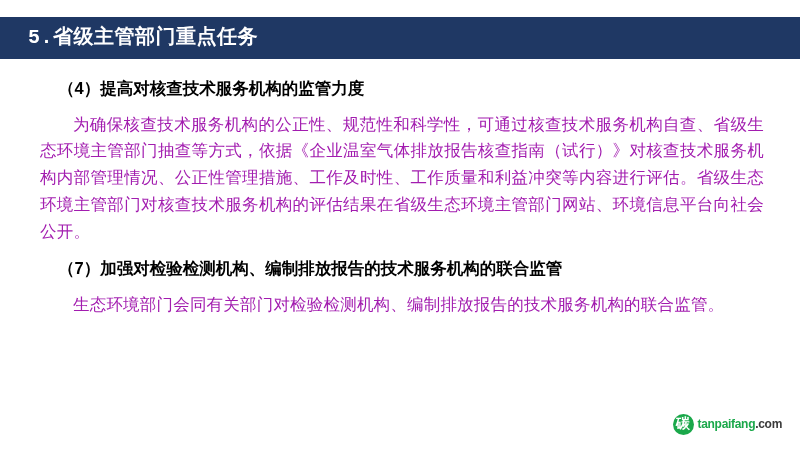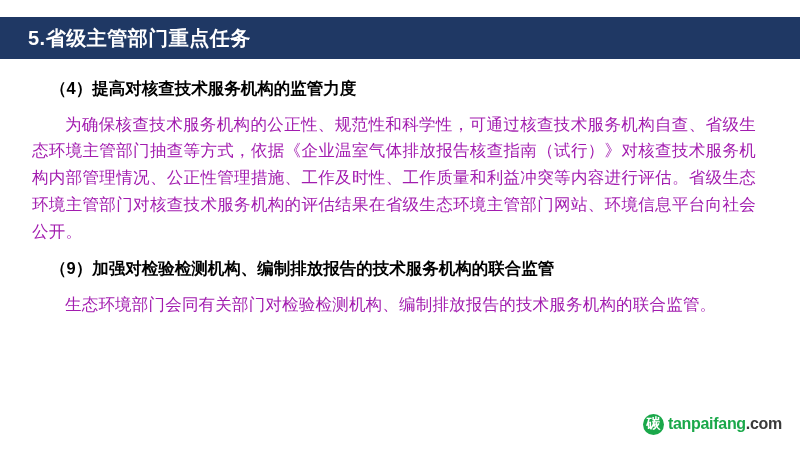--- a/index.html
+++ b/index.html
@@ -37,25 +37,26 @@
     background: #1f3864;
   }
   .header-title {
     color: #ffffff;
     font-size: 20px;
     font-weight: bold;
     letter-spacing: 0.5px;
     padding-left: 12px;
     line-height: 42px;
     white-space: nowrap;
+    font-family: Liberation Mono, monospace;
   }
   
   .content {
     position: absolute;
-    left: 32px;
+    left: 40px;
     top: 76px;
     width: 724px;
   }
   .sub-heading {
     font-size: 16.5px;
     font-weight: bold;
     color: #000000;
     margin: 0 0 10px 0;
     padding-left: 18px;
     line-height: 1.5;
@@ -91,21 +92,21 @@
     color: #ffffff;
     font-size: 14px;
     font-weight: bold;
     display: flex;
     align-items: center;
     justify-content: center;
     margin-right: 4px;
     font-family: "Liberation Serif", serif;
   }
   .logo-text {
-    font-size: 16px;
+    font-size: 12px;
     font-weight: bold;
     color: #1aa84a;
     letter-spacing: -0.3px;
     text-align: right;
   }
   .logo-text .dotcom {
     color: #3a3a3a;
   }
 </style>
 </head>
@@ -114,21 +115,21 @@
 <div class="slide">
 
   <div class="header-bar">
     <div class="header-accent"></div>
     <div class="header-title">5.省级主管部门重点任务</div>
   </div>
 
   <div class="content">
     <h2 class="sub-heading">（4）提高对核查技术服务机构的监管力度</h2>
     <p class="para">为确保核查技术服务机构的公正性、规范性和科学性，可通过核查技术服务机构自查、省级生态环境主管部门抽查等方式，依据《企业温室气体排放报告核查指南（试行）》对核查技术服务机构内部管理情况、公正性管理措施、工作及时性、工作质量和利益冲突等内容进行评估。省级生态环境主管部门对核查技术服务机构的评估结果在省级生态环境主管部门网站、环境信息平台向社会公开。</p>
-    <h2 class="sub-heading second">（9）加强对检验检测机构、编制排放报告的技术服务机构的联合监管</h2>
+    <h2 class="sub-heading second">（7）加强对检验检测机构、编制排放报告的技术服务机构的联合监管</h2>
     <p class="para">生态环境部门会同有关部门对检验检测机构、编制排放报告的技术服务机构的联合监管。</p>
   </div>
 
   <div class="logo">
     <span class="logo-mark">碳</span>
     <span class="logo-text"><span>tanpaifang</span><span class="dotcom">.com</span></span>
   </div>
 
 </div>
 

